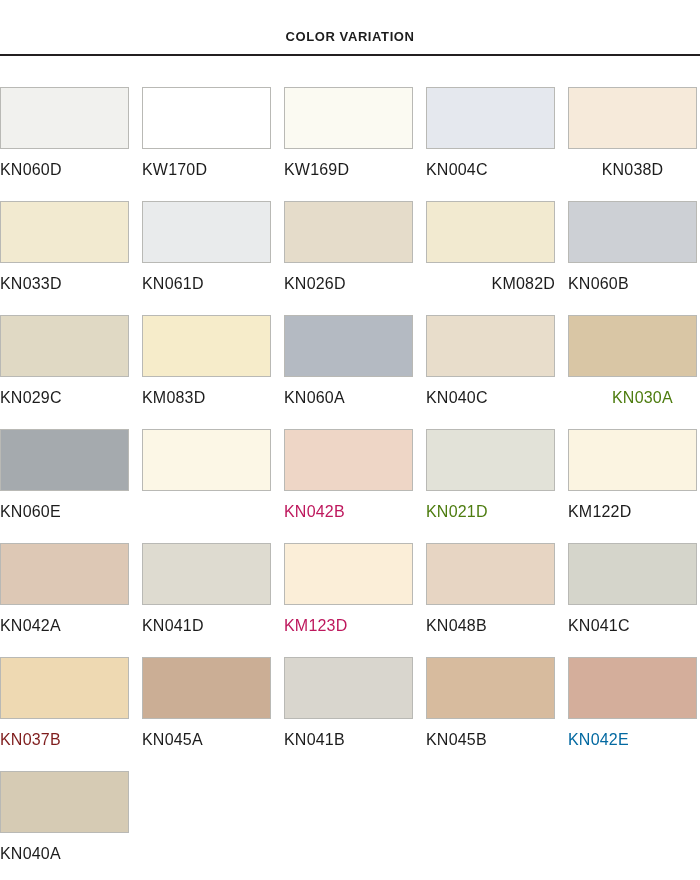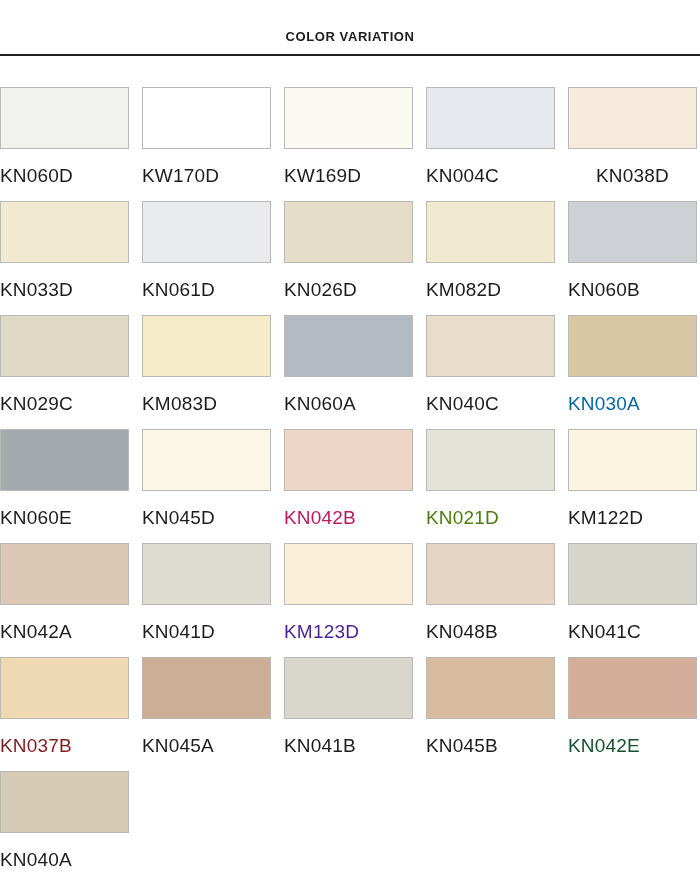--- a/index.html
+++ b/index.html
@@ -60,25 +60,25 @@
   .swatch-chip {
     width: 129px;
     height: 62px;
     box-sizing: border-box;
     border: 1px solid #b9b9b5;
     display: block;
   }
 
   .swatch-label {
     display: block;
-    font-size: 19px;
+    font-size: 16px;
     line-height: 13px;
     color: #1c1c1c;
     letter-spacing: 0.2px;
-    padding-top: 20px;
+    padding-top: 14px;
     white-space: nowrap;
   }
 </style>
 </head>
 <body>
 
 <div class="page">
 
   <div class="header">
     <div class="header-title">COLOR VARIATION</div>
@@ -113,21 +113,21 @@
       <div class="swatch-cell">
         <div class="swatch-chip" style="background: rgb(233, 235, 236); border-color: rgb(185, 185, 181);"></div>
         <span class="swatch-label" style="color: rgb(28, 28, 28);">KN061D</span>
       </div>
       <div class="swatch-cell">
         <div class="swatch-chip" style="background: rgb(229, 220, 202); border-color: rgb(185, 185, 181);"></div>
         <span class="swatch-label" style="color: rgb(28, 28, 28);">KN026D</span>
       </div>
       <div class="swatch-cell">
         <div class="swatch-chip" style="background: rgb(242, 234, 208); border-color: rgb(185, 185, 181);"></div>
-        <span class="swatch-label" style="color: rgb(28, 28, 28);">KM082D</span>
+        <span class="swatch-label" style="color: rgb(28, 28, 28); text-align: right;">KM082D</span>
       </div>
       <div class="swatch-cell">
         <div class="swatch-chip" style="background: rgb(205, 208, 213); border-color: rgb(185, 185, 181);"></div>
         <span class="swatch-label" style="color: rgb(28, 28, 28);">KN060B</span>
       </div>
       <div class="swatch-cell">
         <div class="swatch-chip" style="background: rgb(224, 217, 196); border-color: rgb(185, 185, 181);"></div>
         <span class="swatch-label" style="color: rgb(28, 28, 28);">KN029C</span>
       </div>
       <div class="swatch-cell">
@@ -137,29 +137,28 @@
       <div class="swatch-cell">
         <div class="swatch-chip" style="background: rgb(180, 186, 194); border-color: rgb(185, 185, 181);"></div>
         <span class="swatch-label" style="color: rgb(28, 28, 28);">KN060A</span>
       </div>
       <div class="swatch-cell">
         <div class="swatch-chip" style="background: rgb(232, 221, 203); border-color: rgb(185, 185, 181);"></div>
         <span class="swatch-label" style="color: rgb(28, 28, 28);">KN040C</span>
       </div>
       <div class="swatch-cell">
         <div class="swatch-chip" style="background: rgb(217, 198, 165); border-color: rgb(185, 185, 181);"></div>
-        <span class="swatch-label" style="color: #0369a1;">KN030A</span>
+        <span class="swatch-label" style="color: #4d7c0f; margin-left: 44px;">KN030A</span>
       </div>
       <div class="swatch-cell">
         <div class="swatch-chip" style="background: rgb(165, 170, 174); border-color: rgb(185, 185, 181);"></div>
         <span class="swatch-label" style="color: rgb(28, 28, 28);">KN060E</span>
       </div>
       <div class="swatch-cell">
         <div class="swatch-chip" style="background: rgb(252, 247, 230); border-color: rgb(185, 185, 181);"></div>
-        <span class="swatch-label" style="color: rgb(28, 28, 28);">KN045D</span>
       </div>
       <div class="swatch-cell">
         <div class="swatch-chip" style="background: rgb(238, 214, 198); border-color: rgb(185, 185, 181);"></div>
         <span class="swatch-label" style="color: #be185d;">KN042B</span>
       </div>
       <div class="swatch-cell">
         <div class="swatch-chip" style="background: rgb(226, 226, 216); border-color: rgb(185, 185, 181);"></div>
         <span class="swatch-label" style="color: #4d7c0f;">KN021D</span>
       </div>
       <div class="swatch-cell">
@@ -169,21 +168,21 @@
       <div class="swatch-cell">
         <div class="swatch-chip" style="background: rgb(221, 200, 181); border-color: rgb(185, 185, 181);"></div>
         <span class="swatch-label" style="color: rgb(28, 28, 28);">KN042A</span>
       </div>
       <div class="swatch-cell">
         <div class="swatch-chip" style="background: rgb(222, 219, 208); border-color: rgb(185, 185, 181);"></div>
         <span class="swatch-label" style="color: rgb(28, 28, 28);">KN041D</span>
       </div>
       <div class="swatch-cell">
         <div class="swatch-chip" style="background: rgb(251, 238, 216); border-color: rgb(185, 185, 181);"></div>
-        <span class="swatch-label" style="color: #4c1d95;">KM123D</span>
+        <span class="swatch-label" style="color: #be185d;">KM123D</span>
       </div>
       <div class="swatch-cell">
         <div class="swatch-chip" style="background: rgb(231, 213, 195); border-color: rgb(185, 185, 181);"></div>
         <span class="swatch-label" style="color: rgb(28, 28, 28);">KN048B</span>
       </div>
       <div class="swatch-cell">
         <div class="swatch-chip" style="background: rgb(213, 213, 203); border-color: rgb(185, 185, 181);"></div>
         <span class="swatch-label" style="color: rgb(28, 28, 28);">KN041C</span>
       </div>
       <div class="swatch-cell">
@@ -197,21 +196,21 @@
       <div class="swatch-cell">
         <div class="swatch-chip" style="background: rgb(217, 214, 206); border-color: rgb(185, 185, 181);"></div>
         <span class="swatch-label" style="color: rgb(28, 28, 28);">KN041B</span>
       </div>
       <div class="swatch-cell">
         <div class="swatch-chip" style="background: rgb(215, 187, 158); border-color: rgb(185, 185, 181);"></div>
         <span class="swatch-label" style="color: rgb(28, 28, 28);">KN045B</span>
       </div>
       <div class="swatch-cell">
         <div class="swatch-chip" style="background: rgb(212, 174, 155); border-color: rgb(185, 185, 181);"></div>
-        <span class="swatch-label" style="color: #14532d;">KN042E</span>
+        <span class="swatch-label" style="color: #0369a1;">KN042E</span>
       </div>
       <div class="swatch-cell">
         <div class="swatch-chip" style="background: rgb(214, 203, 180); border-color: rgb(185, 185, 181);"></div>
         <span class="swatch-label" style="color: rgb(28, 28, 28);">KN040A</span>
       </div>
     </div>
 
 </div>
 
 </body></html>

